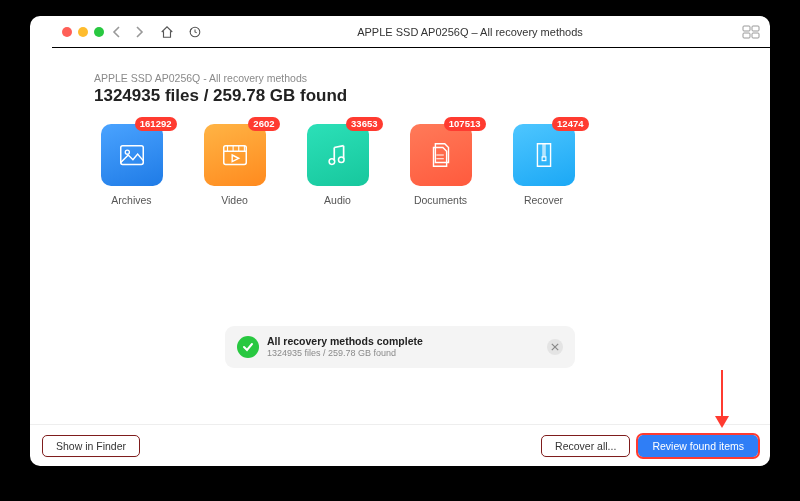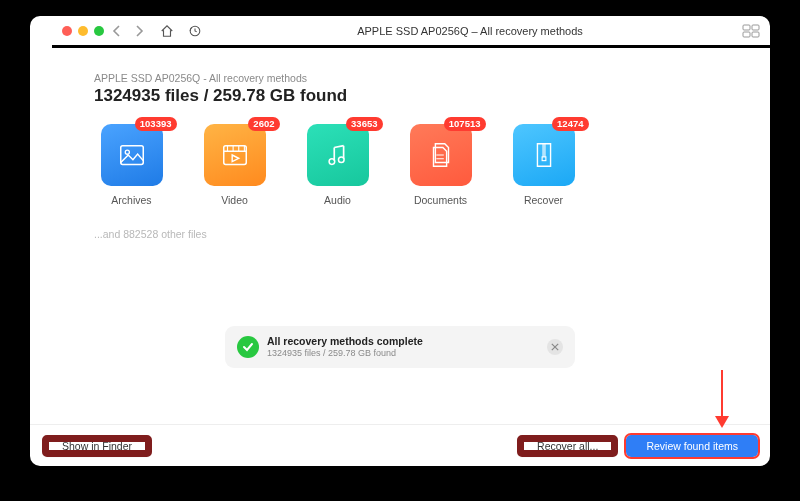--- a/index.html
+++ b/index.html
@@ -1,20 +1,20 @@
 <!DOCTYPE html>
 <html><head>
 <meta charset="utf-8">
 <style>
   html,body{margin:0;padding:0;background:#000;}
   *{box-sizing:border-box;font-family:-apple-system,BlinkMacSystemFont,"Segoe UI",Helvetica,Arial,sans-serif;}
   .stage{width:800px;height:501px;background:#000;position:relative;}
   .window{position:absolute;left:30px;top:16px;width:740px;height:450px;background:#fff;border-radius:10px;box-shadow:0 8px 30px rgba(0,0,0,.4);display:flex;flex-direction:column;overflow:hidden;}
   
-  .titlebar{height:32px;display:flex;align-items:center;padding:0 10px;border-bottom:3px solid #000000;font-size:11px;color:#555;margin-left:22px;}
+  .titlebar{height:32px;display:flex;align-items:center;padding:0 10px;border-bottom:1px solid #000000;font-size:11px;color:#555;margin-left:22px;}
   .traffic{display:flex;gap:6px;align-items:center;}
   .dot{width:10px;height:10px;border-radius:50%;}
   .dot.red{background:#ff5f57;}
   .dot.yellow{background:#febc2e;}
   .dot.green{background:#28c840;}
   .navbtn{width:18px;height:18px;border-radius:4px;display:flex;align-items:center;justify-content:center;color:#999;margin-left:4px;}
   .navbtn:first-of-type{margin-left:10px;}
   .navbtn svg{width:12px;height:12px;}
   .home,.history{margin-left:10px;color:#555;}
   .home svg,.history svg{width:14px;height:14px;}
@@ -40,21 +40,21 @@
   
   .status{position:absolute;left:50%;bottom:56px;transform:translateX(-50%);width:350px;height:42px;background:#f4f4f4;border-radius:9px;display:flex;align-items:center;padding:0 12px;gap:8px;}
   .check{width:22px;height:22px;border-radius:50%;background:#28c840;display:flex;align-items:center;justify-content:center;color:#fff;}
   .check svg{width:12px;height:12px;}
   .status-text{flex:1;line-height:1.2;}
   .status-title{font-size:10.5px;font-weight:700;color:#222;}
   .status-sub{font-size:9px;color:#8a8a8a;}
   .status-close{width:16px;height:16px;border-radius:50%;background:#e4e4e4;color:#888;display:flex;align-items:center;justify-content:center;font-size:10px;line-height:1;}
   
   .footer{height:42px;border-top:1px solid #eee;display:flex;align-items:center;padding:0 12px 0 12px;gap:8px;}
-  .mac-btn{height:22px;padding:0 13px;font-size:10.5px;border-radius:5px;border:7px solid #7f1d1d;background:#fff;color:#333;display:flex;align-items:center;box-shadow:0 1px 0 rgba(0,0,0,.02);}
+  .mac-btn{height:22px;padding:0 13px;font-size:10.5px;border-radius:5px;border:1px solid #7f1d1d;background:#fff;color:#333;display:flex;align-items:center;box-shadow:0 1px 0 rgba(0,0,0,.02);}
   .spacer{flex:1;}
   .primary{background:#2f7ef6;border-color:#2f7ef6;color:#fff;}
   .highlight{outline:2px solid #ff3b30;outline-offset:0px;border-radius:5px;}
   
   .arrow-annot{position:absolute;right:68px;top:370px;width:20px;height:60px;pointer-events:none;}
   .arrow-annot .shaft{position:absolute;left:9px;top:0;width:2px;height:50px;background:#ff3b30;}
   .arrow-annot .head{position:absolute;left:3px;top:46px;width:0;height:0;border-left:7px solid transparent;border-right:7px solid transparent;border-top:12px solid #ff3b30;}
 </style>
 </head>
 <body>
@@ -103,21 +103,21 @@
 
     <div class="content">
       <div class="inner">
         <div class="sub">APPLE SSD AP0256Q - All recovery methods</div>
         <div class="headline">1324935 files / 259.78 GB found</div>
 
         <div class="cats">
 
           <div class="cat">
             <div class="tile picture">
-              <span class="badge">103393</span>
+              <span class="badge">161292</span>
               <svg viewBox="0 0 32 32">
                   <rect x="4" y="6" width="24" height="20" rx="2" fill="none" stroke="#fff" stroke-width="1.6"></rect>
                   <circle cx="11" cy="13" r="2.2" fill="none" stroke="#fff" stroke-width="1.4"></circle>
                   <path d="M4 24 L12 16 L17 21 L22 15 L28 22" fill="none" stroke="#fff" stroke-width="1.6"></path>
                 </svg>
             </div>
             <div class="catlabel">Archives</div>
           </div>
 
           <div class="cat">
@@ -166,21 +166,20 @@
                   <path d="M9 4 H23 V28 H9 Z" fill="none" stroke="#fff" stroke-width="1.5"></path>
                   <path d="M15 4 V18 M17 4 V18" stroke="#fff" stroke-width="1.2"></path>
                   <rect x="14" y="18" width="4" height="4" fill="none" stroke="#fff" stroke-width="1.2"></rect>
                 </svg>
             </div>
             <div class="catlabel">Recover</div>
           </div>
 
         </div>
 
-        <div class="other">...and 882528 other files</div>
       </div>
 
       <div class="status">
         <div class="check">
           <svg viewBox="0 0 12 12">
               <path d="M2 6 L5 9 L10 3" fill="none" stroke="#fff" stroke-width="2" stroke-linecap="round"></path>
             </svg>
         </div>
         <div class="status-text">
           <div class="status-title">All recovery methods complete</div>

